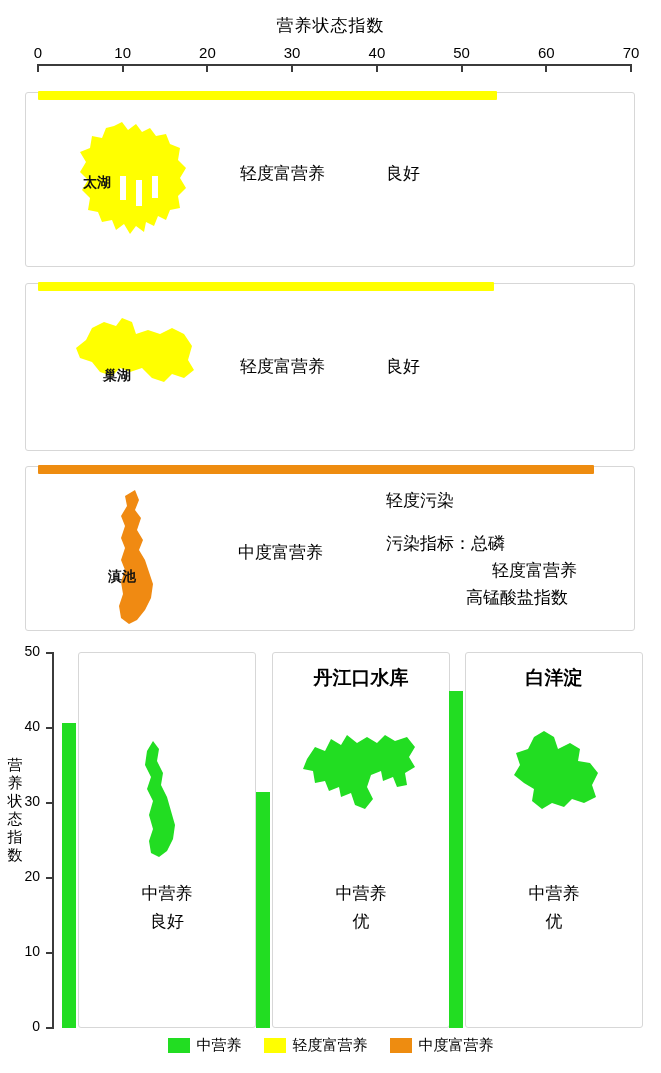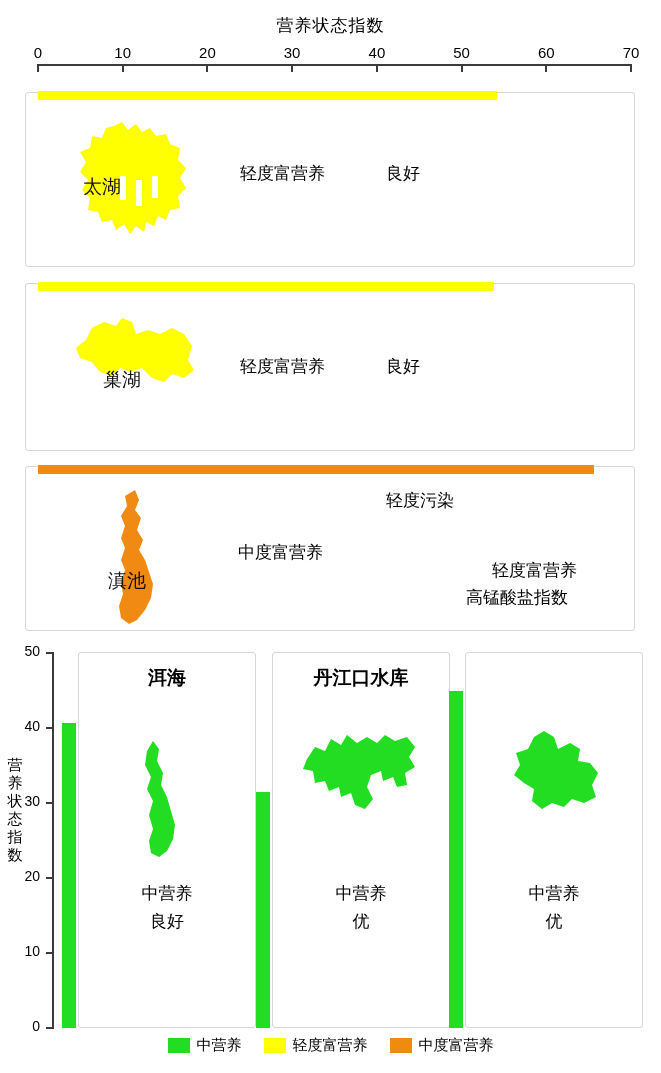--- a/index.html
+++ b/index.html
@@ -69,22 +69,22 @@
     height: 9px;
     border-radius: 1px;
   }
   .panel-labels {
     position: absolute;
     font-size: 17px;
     line-height: 1.45;
   }
   .lake-name {
     position: absolute;
-    font-size: 19px;
-    font-weight: 400;
+    font-size: 14px;
+    font-weight: 700;
     color: #111;
     white-space: nowrap;
   }
   .shape {
     position: absolute;
   }
   
   .bottom-axis-label {
     position: absolute;
     left: 6px;
@@ -206,20 +206,21 @@
   <div class="panel-labels" style="left:386px; top:355px;">良好</div>
 
   <div class="panel" style="top:466px; height:165px;"></div>
   <div class="panel-bar" style="top:465px; width:556px; background:#ee8c10;"></div>
   <svg class="shape" style="left:105px; top:488px;" width="70" height="140" viewBox="0 0 70 140">
     <path fill="#f08a12" d="M30 2 L34 12 L30 22 L36 30 L32 42 L38 52 L34 62 L40 72 L44 84 L48 96 L46 110 L40 122 L32 132 L24 136 L16 130 L14 118 L18 106 L16 94 L20 82 L16 72 L20 60 L16 50 L20 38 L16 28 L22 18 L20 8 Z"></path>
   </svg>
   <div class="lake-name" style="left:108px; top:568px;">滇池</div>
   <div class="panel-labels" style="left:238px; top:541px;">中度富营养</div>
   <div class="panel-labels" style="left:386px; top:489px;">轻度污染</div>
+  <div class="panel-labels" style="left:386px; top:532px;">污染指标：总磷</div>
   <div class="panel-labels" style="left:492px; top:559px;">轻度富营养</div>
   <div class="panel-labels" style="left:466px; top:586px;">高锰酸盐指数</div>
 
   <div class="y-axis"></div>
   <div class="y-tick" style="top:652px;"></div>
   <div class="y-tick" style="top:727px;"></div>
   <div class="y-tick" style="top:802px;"></div>
   <div class="y-tick" style="top:877px;"></div>
   <div class="y-tick" style="top:952px;"></div>
   <div class="y-tick" style="top:1027px;"></div>
@@ -233,40 +234,40 @@
   <div class="bottom-axis-label">
     <div>营</div>
     <div>养</div>
     <div>状</div>
     <div>态</div>
     <div>指</div>
     <div>数</div>
   </div>
 
   <div class="sub-panel" style="left:78px; width:178px;">
-    <div class="sub-title">洱海</div>
     <svg class="shape" style="left:50px; top:84px;" width="60" height="140" viewBox="0 0 60 140">
       <path fill="#22dd22" d="M24 4 L30 12 L28 24 L34 36 L32 48 L38 60 L42 74 L46 88 L44 102 L38 114 L30 120 L22 116 L20 104 L24 92 L20 78 L24 64 L18 52 L22 40 L16 28 L18 14 Z"></path>
     </svg>
     <div class="sub-text" style="top:228px;">中营养</div>
     <div class="sub-text" style="top:256px;">良好</div>
   </div>
   <div class="vbar" style="left:62px; top:723px; height:305px;"></div>
 
   <div class="sub-panel" style="left:272px; width:178px;">
     <div class="sub-title">丹江口水库</div>
     <svg class="shape" style="left:22px; top:68px;" width="140" height="112" viewBox="0 0 140 112">
       <path fill="#22dd22" d="M12 38 L20 26 L30 30 L36 18 L46 24 L52 14 L62 22 L72 16 L82 22 L90 14 L100 20 L112 16 L120 26 L114 36 L120 46 L110 52 L112 64 L102 66 L98 56 L88 60 L86 50 L76 54 L72 66 L78 78 L70 88 L60 84 L56 72 L46 76 L44 66 L34 70 L30 60 L20 62 L18 50 L8 48 Z"></path>
     </svg>
     <div class="sub-text" style="top:228px;">中营养</div>
     <div class="sub-text" style="top:256px;">优</div>
   </div>
   <div class="vbar" style="left:256px; top:792px; height:236px;"></div>
 
   <div class="sub-panel" style="left:465px; width:178px;">
+    <div class="sub-title">白洋淀</div>
     <svg class="shape" style="left:34px; top:70px;" width="112" height="104" viewBox="0 0 112 104">
       <path fill="#22dd22" d="M44 8 L54 14 L58 26 L70 20 L80 26 L78 38 L90 40 L98 50 L92 62 L96 74 L84 80 L72 76 L64 84 L52 80 L42 86 L32 78 L34 66 L24 60 L14 52 L20 42 L16 30 L28 26 L34 14 Z"></path>
     </svg>
     <div class="sub-text" style="top:228px;">中营养</div>
     <div class="sub-text" style="top:256px;">优</div>
   </div>
   <div class="vbar" style="left:449px; top:691px; height:337px;"></div>
 
   <div class="legend">
     <div class="legend-item">

